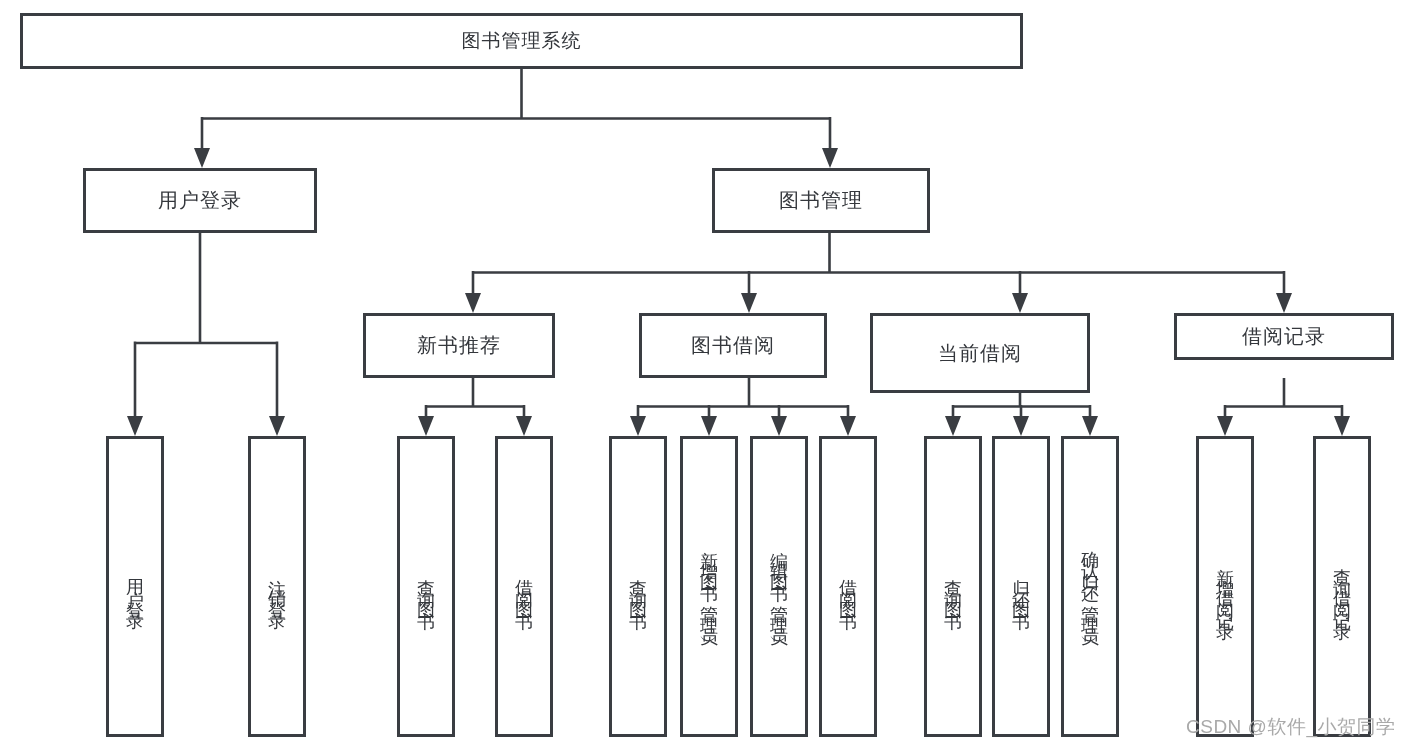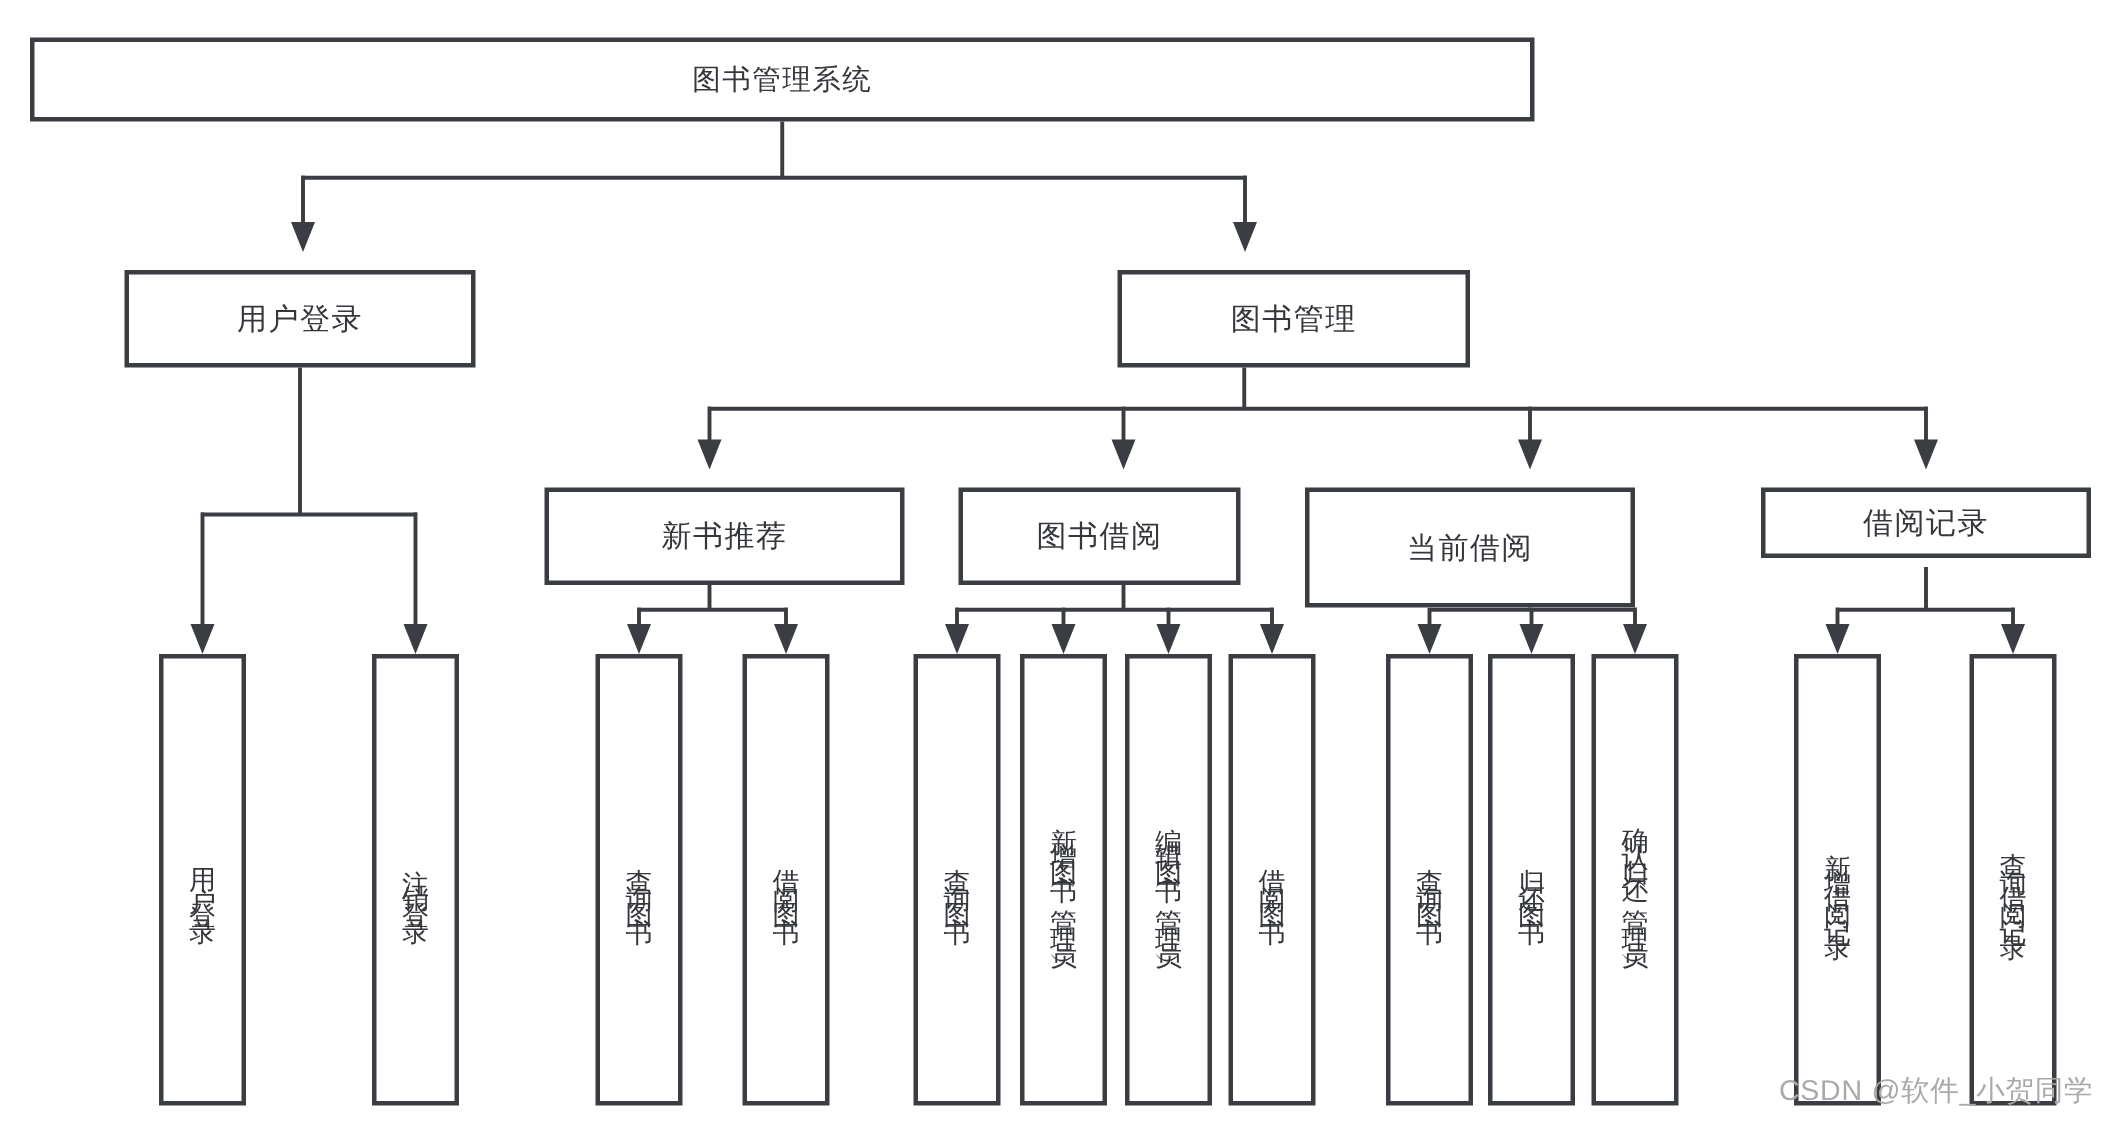--- a/index.html
+++ b/index.html
@@ -27,21 +27,20 @@
     background:#fff;
     display:flex;
     align-items:center;
     justify-content:center;
     z-index:2;
   }
   .node.h{
     font-size:20px;
     letter-spacing:1px;
     white-space:nowrap;
-    margin-top:12px;
   }
   .node.root{font-size:19px;}
   .node.v{
     writing-mode:vertical-rl;
     text-orientation:mixed;
     font-size:18px;
     letter-spacing:11px;
     line-height:1;
   }
   .watermark{
@@ -75,23 +74,23 @@
       M135 436l-8 -20h16z M277 436l-8 -20h16z
       M426 436l-8 -20h16z M524 436l-8 -20h16z
       M638 436l-8 -20h16z M709 436l-8 -20h16z M779 436l-8 -20h16z M848 436l-8 -20h16z
       M953 436l-8 -20h16z M1021 436l-8 -20h16z M1090 436l-8 -20h16z
       M1225 436l-8 -20h16z M1342 436l-8 -20h16z"></path>
   </svg>
 
   <div class="node h root" style="left:20px;top:13px;width:1003px;height:56px">图书管理系统</div>
 
   <div class="node h" style="left:83px;top:168px;width:234px;height:65px">用户登录</div>
-  <div class="node h" style="left:745px;top:168px;width:235px;height:65px">图书管理</div>
+  <div class="node h" style="left:712px;top:168px;width:218px;height:65px">图书管理</div>
 
-  <div class="node h" style="left:363px;top:313px;width:240px;height:65px">新书推荐</div>
+  <div class="node h" style="left:363px;top:313px;width:192px;height:65px">新书推荐</div>
   <div class="node h" style="left:639px;top:313px;width:188px;height:65px">图书借阅</div>
   <div class="node h" style="left:870px;top:313px;width:220px;height:80px">当前借阅</div>
   <div class="node h" style="left:1174px;top:313px;width:220px;height:47px">借阅记录</div>
 
   <div class="node v" style="left:106px;top:436px;width:58px;height:301px">用户登录</div>
   <div class="node v" style="left:248px;top:436px;width:58px;height:301px">注销登录</div>
 
   <div class="node v" style="left:397px;top:436px;width:58px;height:301px">查询图书</div>
   <div class="node v" style="left:495px;top:436px;width:58px;height:301px">借阅图书</div>
 

